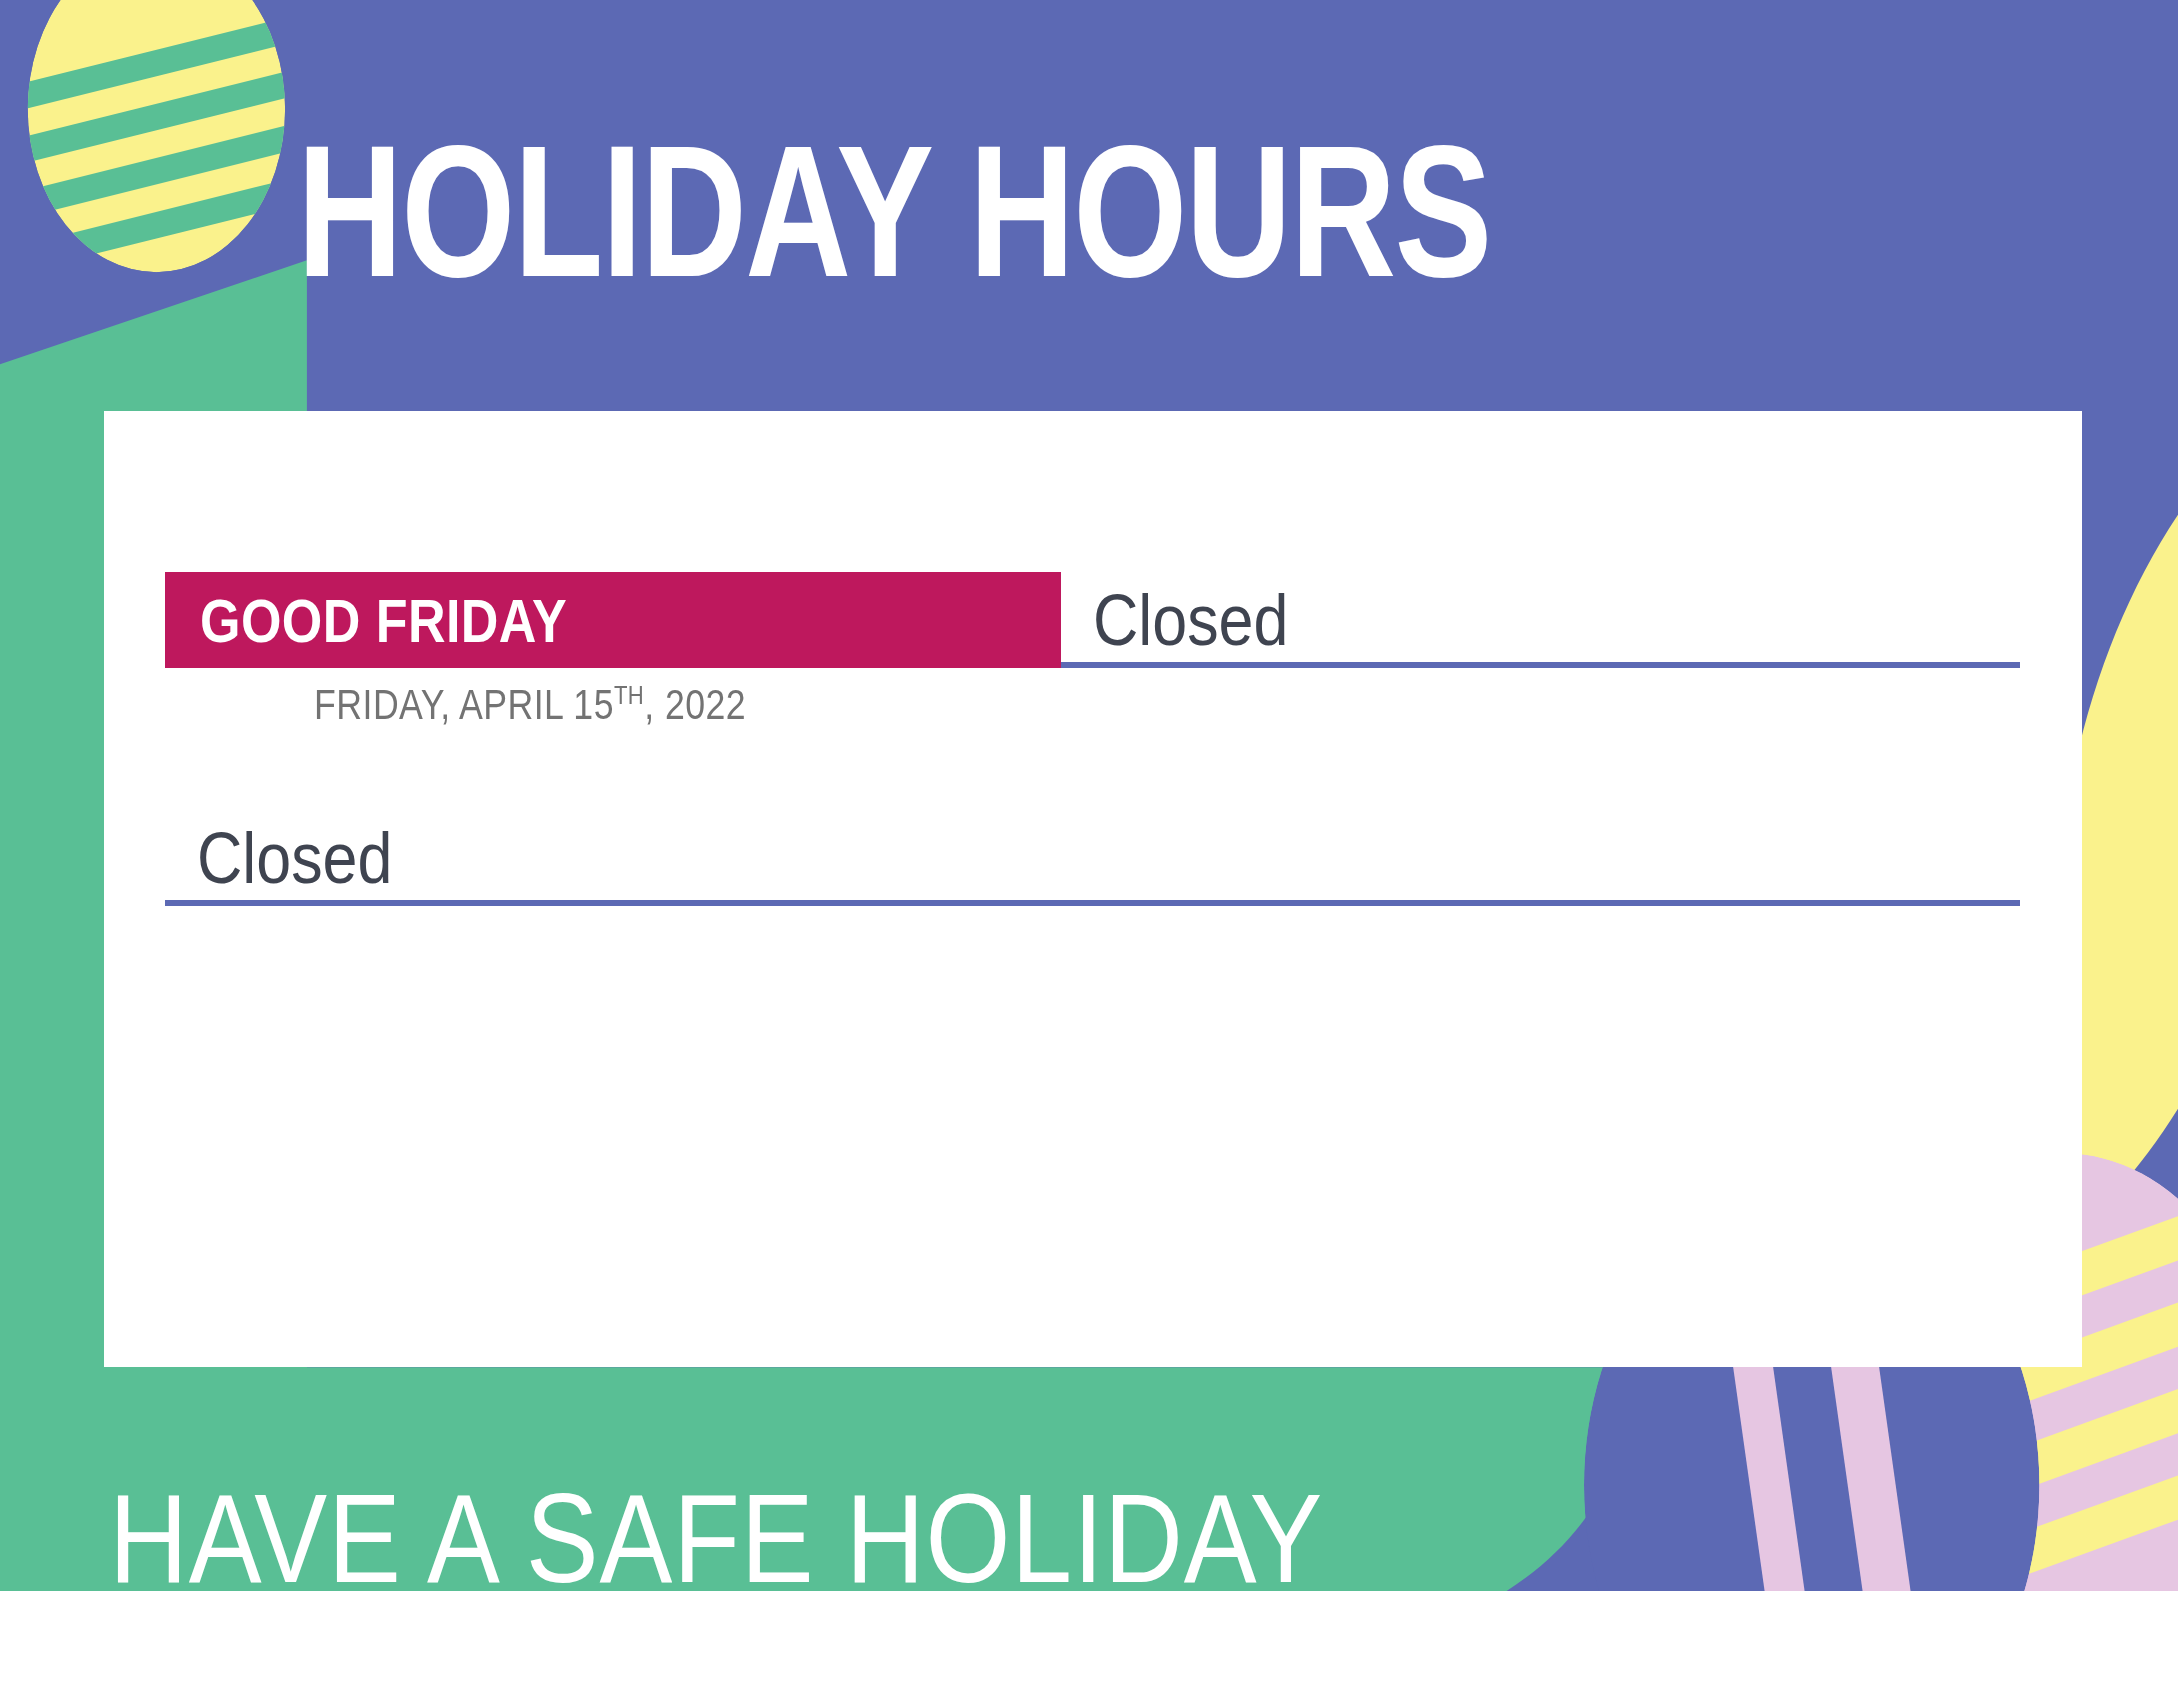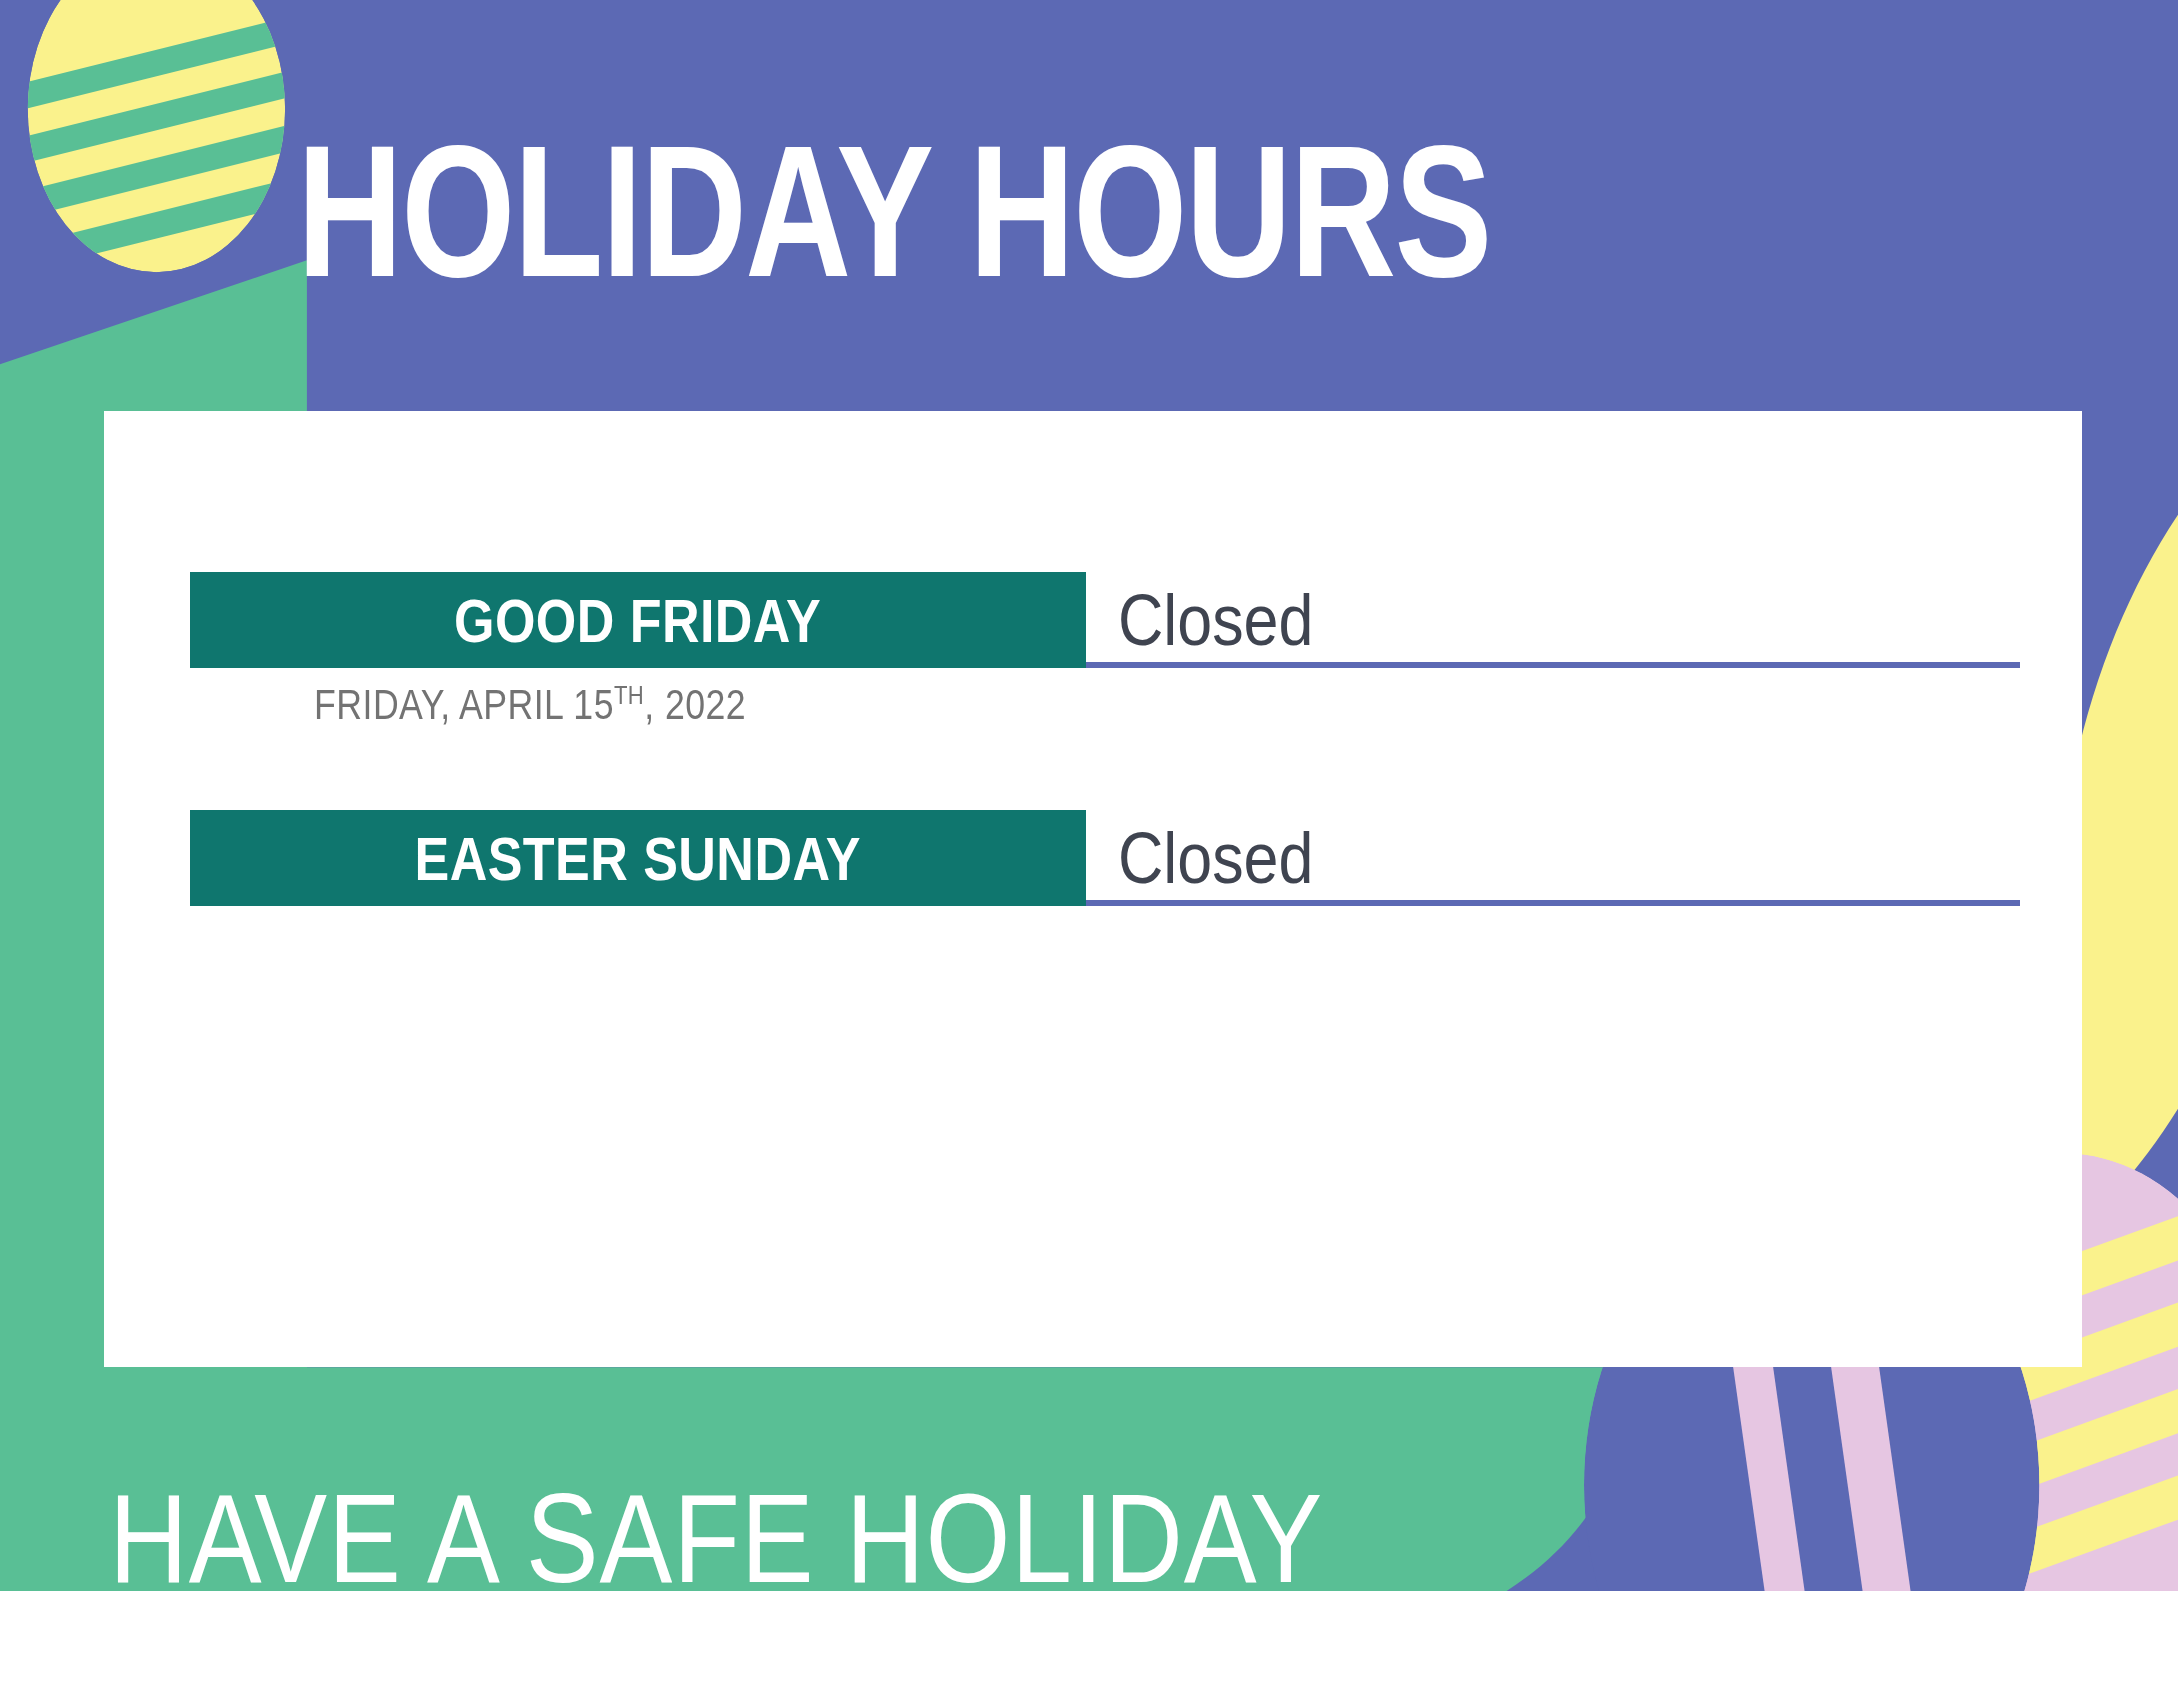--- a/index.html
+++ b/index.html
@@ -48,26 +48,25 @@
     position:absolute;
     left:61px; top:161px;
     width:1855px;
   }
   .row { position:relative; height:238px; }
   .row-main { position:relative; display:flex; align-items:flex-start; }
 
   .label-bar {
     width:896px;
     height:96px;
-    background:#0f766e;
+    background:#be185d;
     display:flex;
     align-items:center;
-    justify-content:center;
+    justify-content:flex-start;
     flex:none;
-    margin-left:25px;
   }
   .label-bar span {
     color:#ffffff;
     font-size:62px;
     font-weight:800;
     letter-spacing:0.5px;
     transform:scaleX(0.84);
     white-space:nowrap;
   }
 
@@ -189,23 +188,20 @@
           </div>
           <div class="value-cell">
             <span>Closed</span>
           </div>
         </div>
         <div class="date-line"><i><span>FRIDAY, APRIL 15</span><sup>TH</sup><span>, 2022</span></i></div>
       </div>
 
       <div class="row">
         <div class="row-main">
-          <div class="label-bar">
-            <span>EASTER SUNDAY</span>
-          </div>
           <div class="value-cell">
             <span>Closed</span>
           </div>
         </div>
       </div>
 
       <div class="row">
         <div class="row-main">
         </div>
       </div>

